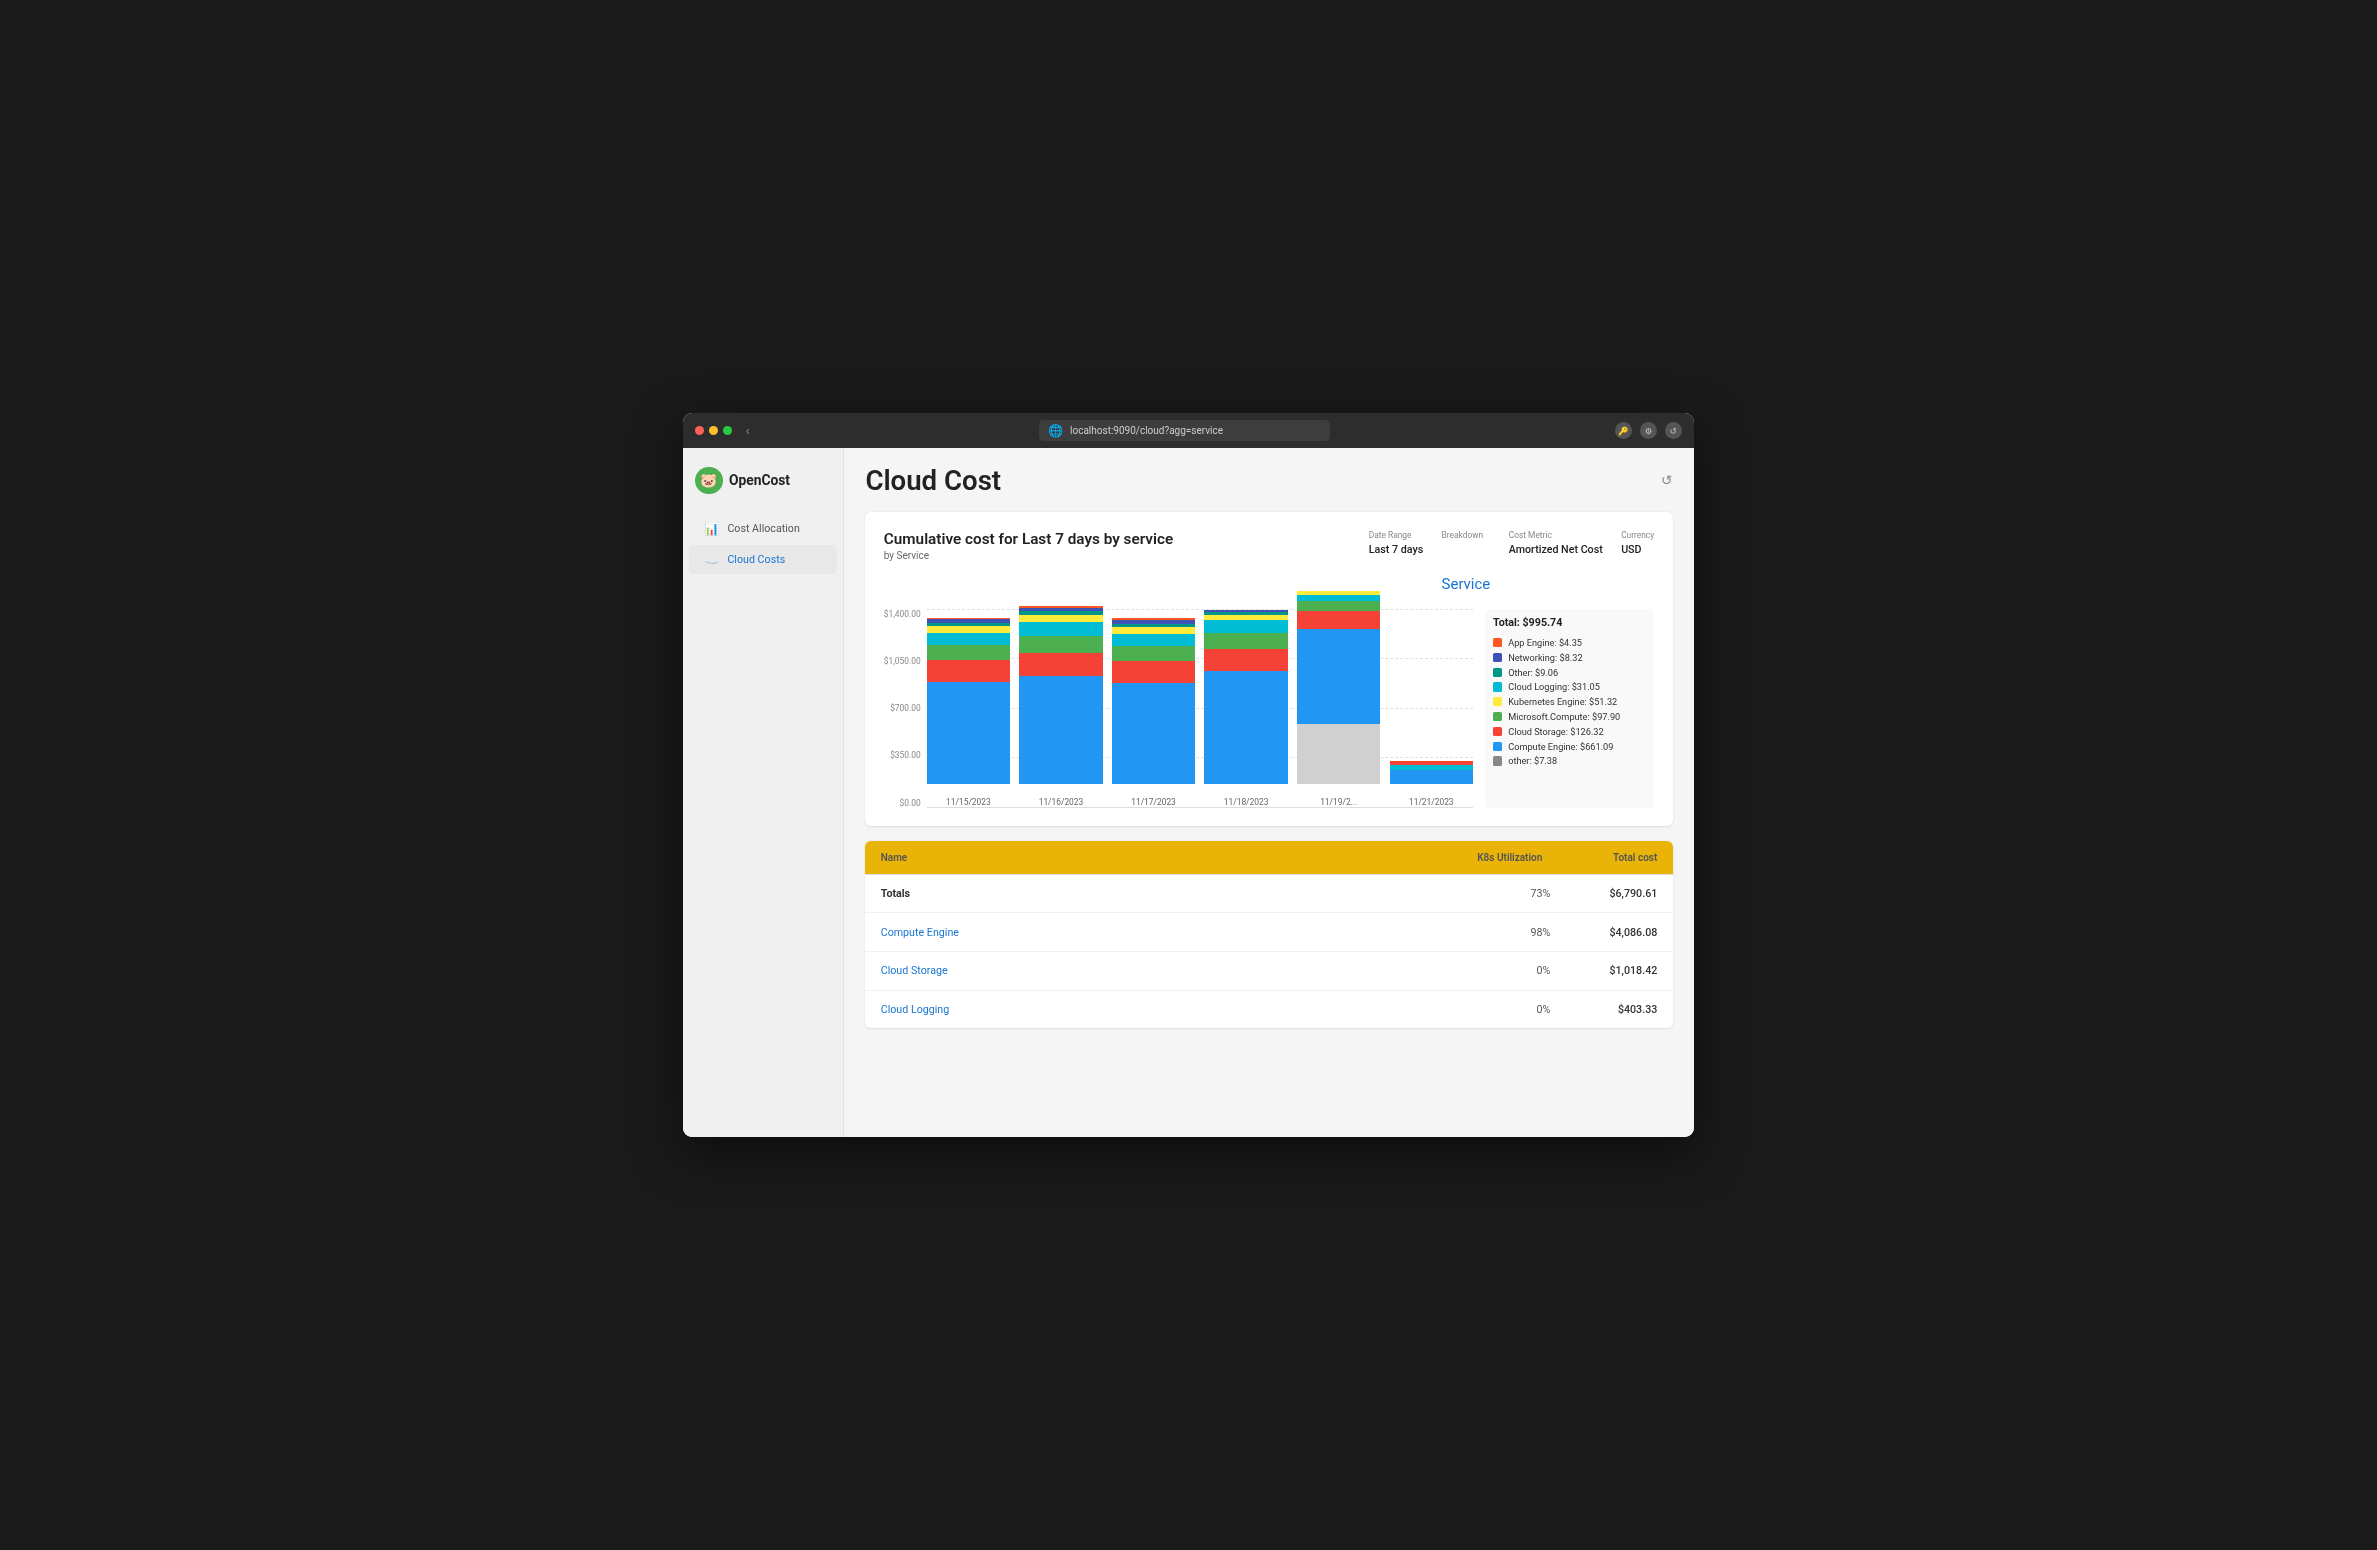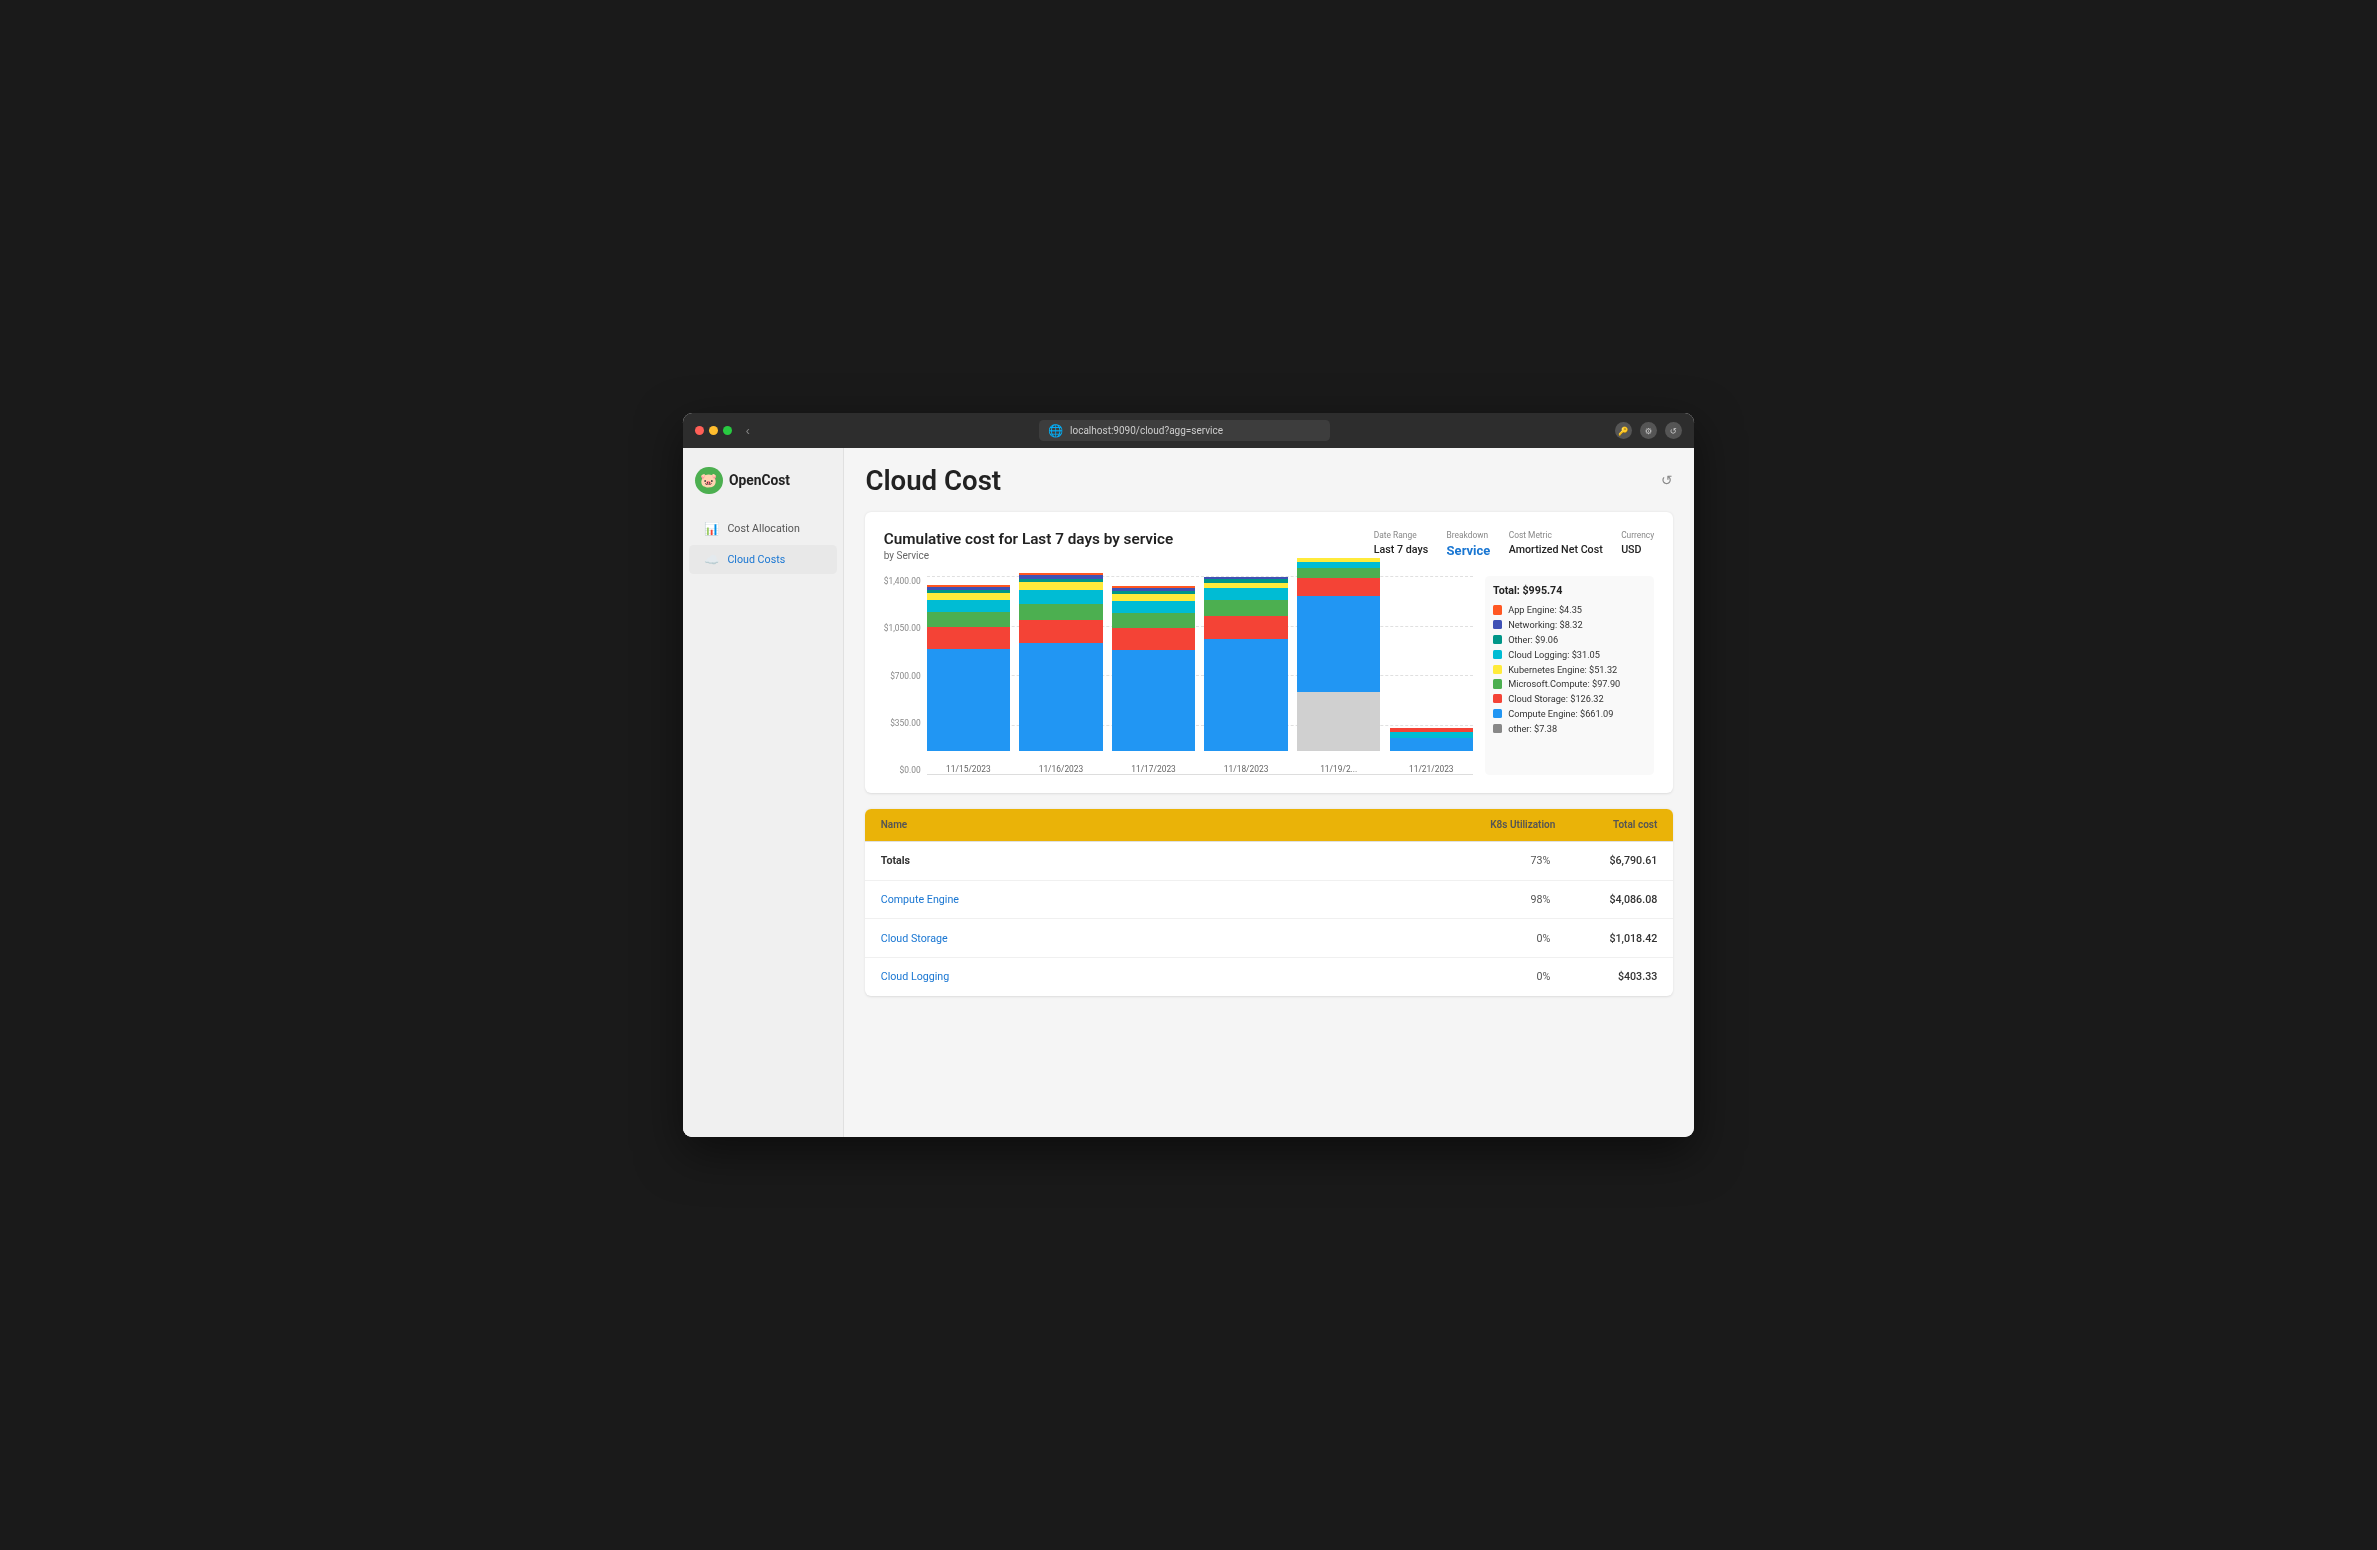--- a/index.html
+++ b/index.html
@@ -192,22 +192,23 @@
       color: #888;
       text-transform: none;
     }
     .control-value {
       font-size: 10.7px;
       color: #222;
       font-weight: 500;
     }
     .control-select-blue {
       color: #1976d2;
-      font-size: 13px;
-      font-weight: 700;
+      font-size: 15px;
+      font-weight: 400;
+      margin-top: 32px;
     }
     .chart-area {
       display: flex;
       gap: 12.3px;
     }
     .chart-y-axis {
       display: flex;
       flex-direction: column;
       justify-content: space-between;
       padding-right: 6.1px;
@@ -302,21 +303,21 @@
       border-bottom: 0.8px solid #e0e0e0;
       background: #eab308;
     }
     .th {
       font-size: 10px;
       font-weight: 600;
       color: #555;
     }
     .th-name { flex: 1; }
     .th-k8s { width: 123px; text-align: right; }
-    .th-cost { width: 102px; text-align: right; padding-left: 14px; }
+    .th-cost { width: 115px; text-align: right; padding-left: 14px; }
     .table-row {
       display: flex;
       padding: 12.3px 15.3px;
       border-bottom: 0.8px solid #f0f0f0;
       align-items: center;
     }
     .table-row:last-child { border-bottom: none; }
     .td-name { flex: 1; font-size: 10.7px; color: #333; }
     .td-name.link { color: #1976d2; cursor: pointer; }
     .td-k8s { width: 123px; text-align: right; font-size: 10.7px; color: #555; }

